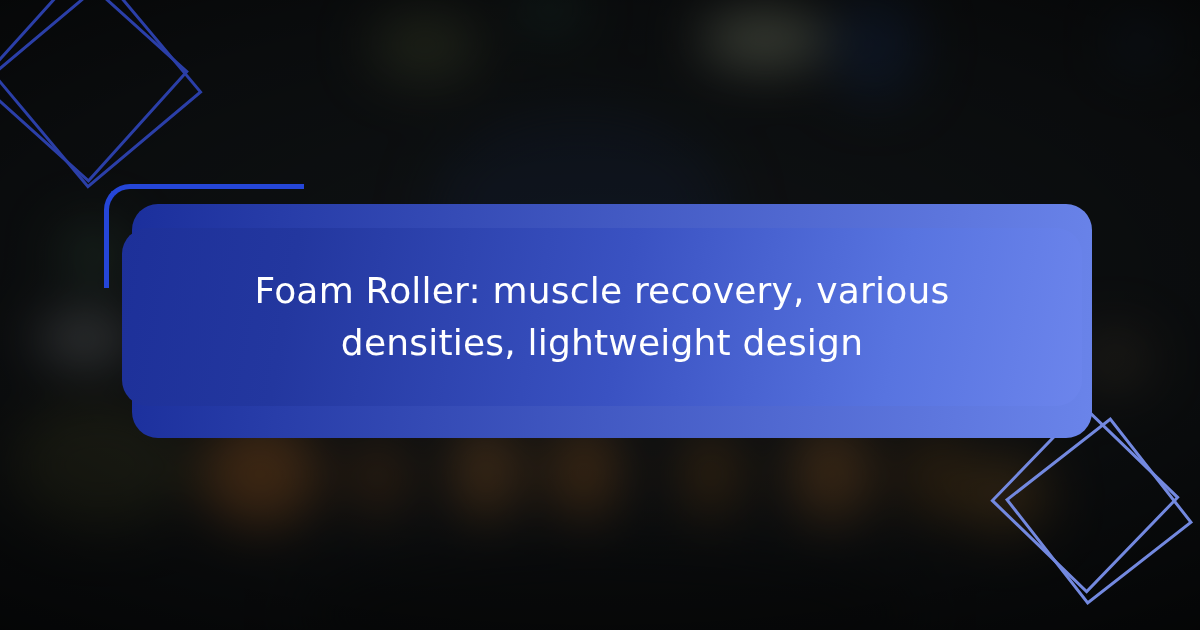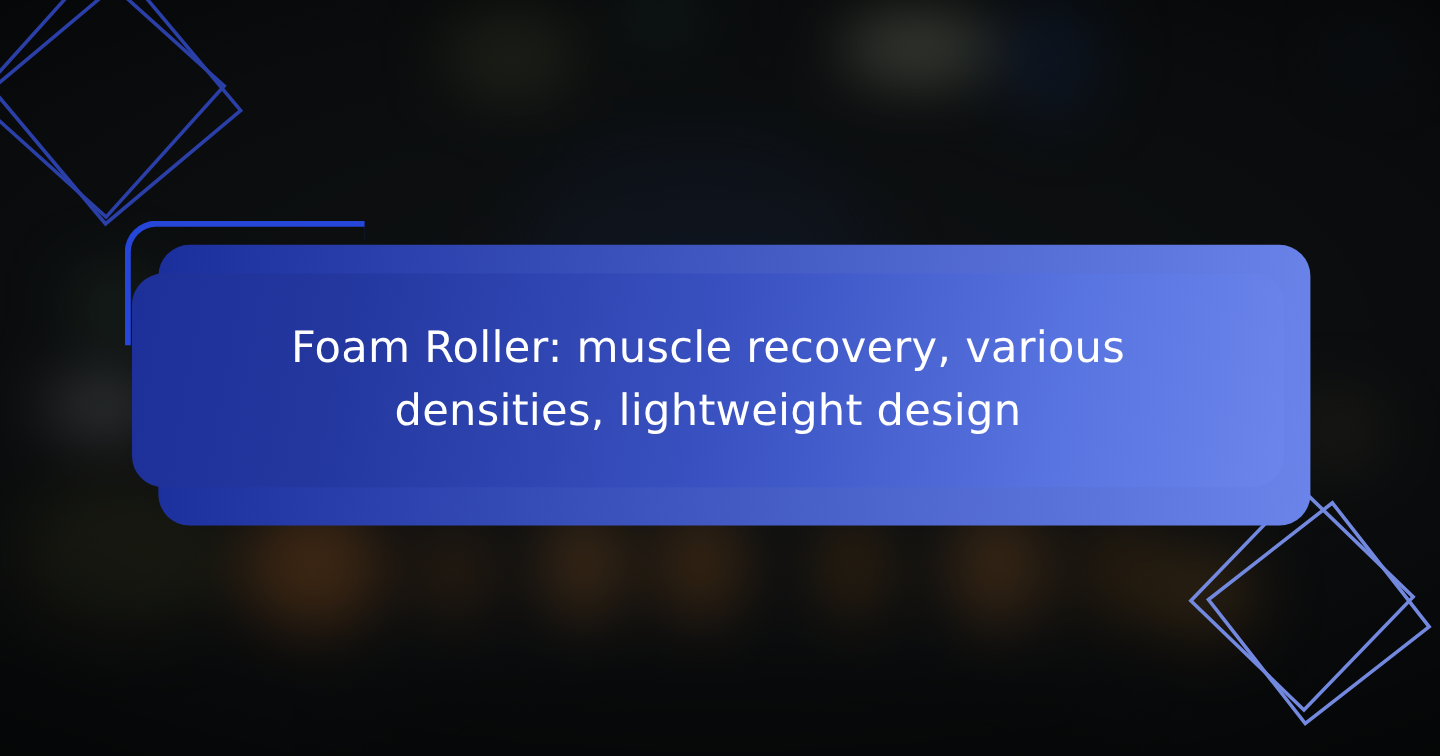--- a/index.html
+++ b/index.html
@@ -130,17 +130,17 @@
     </div>
   <div id="sq-bottom-right">
       <div class="sq" style="left: 1018px; top: 432px; width: 134px; height: 134px; border: 3px solid rgb(115, 137, 224); transform: rotate(44deg);"></div>
       <div class="sq" style="left: 1032px; top: 444px; width: 134px; height: 134px; border: 3px solid rgb(115, 137, 224); transform: rotate(52deg);"></div>
     </div>
 
   <div class="bracket" id="bracket" style="left: 104px; top: 184px; width: 200px; height: 104px; border-top-color: rgb(37, 70, 216); border-left-color: rgb(37, 70, 216); border-top-width: 5px; border-left-width: 5px;"></div>
 
   <div class="card-back" id="card-back" style="left: 132px; top: 204px; width: 960px; height: 234px; border-radius: 26px; background: linear-gradient(95deg, rgb(27, 47, 156) 0%, rgb(106, 132, 234) 100%);"></div>
 
-  <div class="card-front" id="card-front" style="left: 110px; top: 228px; width: 960px; height: 178px; border-radius: 26px;">
+  <div class="card-front" id="card-front" style="left: 122px; top: 228px; width: 960px; height: 178px; border-radius: 26px;">
     <div class="card-title" style="color: rgb(255, 255, 255); font-size: 36px; text-align: center;">Foam Roller: muscle recovery, various densities, lightweight design</div>
   </div>
 
 </div>
 
 </body></html>

